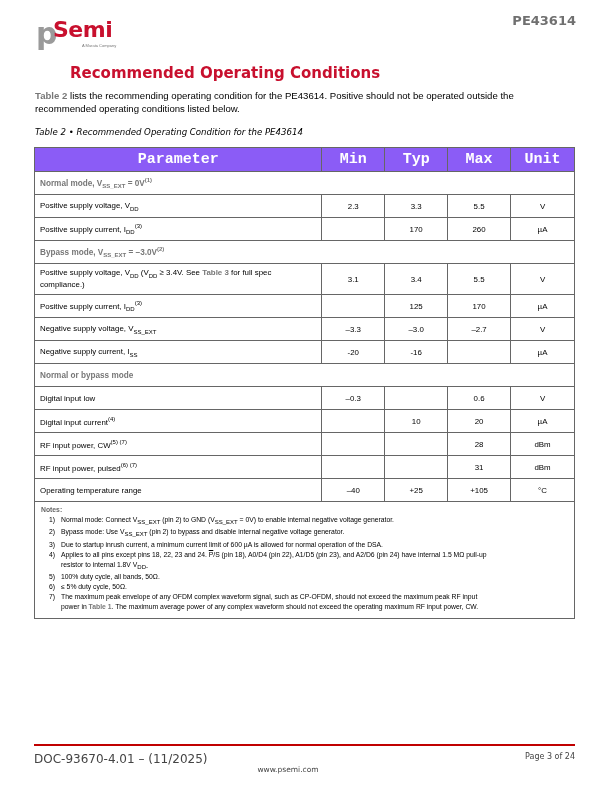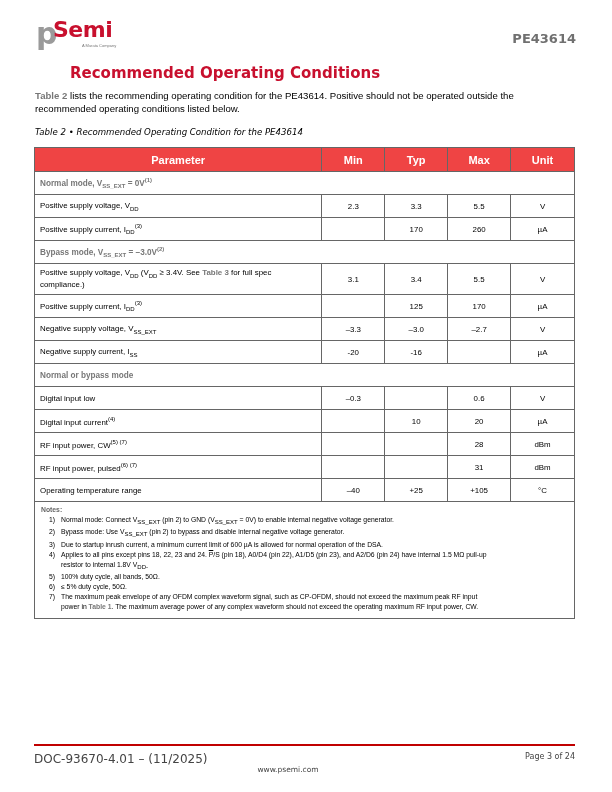--- a/index.html
+++ b/index.html
@@ -2,29 +2,29 @@
 <html><head>
 <meta charset="utf-8">
 <style>
   html, body { margin:0; padding:0; background:#fff; }
   body { width:612px; height:792px; position:relative; overflow:hidden; font-family:"Liberation Sans", sans-serif; color:#000; }
   .logo { position:absolute; left:36px; top:14px; width:100px; height:36px; }
   .logo-p { position:absolute; left:0; top:6px; font-family:"DejaVu Sans", sans-serif; font-weight:bold; font-size:30px; color:#9a9a9a; line-height:28px; }
   .logo-semi { position:absolute; left:17px; top:3px; font-family:"DejaVu Sans", sans-serif; font-weight:bold; font-size:22px; color:#c8102e; letter-spacing:-0.5px; }
   .logo-sub { position:absolute; left:46px; top:29px; font-size:4px; color:#777; }
   .hdr-right { position:absolute; right:36px; top:12px; text-align:right; color:#707070; font-family:"DejaVu Sans", sans-serif; font-weight:bold; }
-  .hdr-part { font-size:13px; line-height:17px;margin-top:18px; }
+  .hdr-part { font-size:13px; line-height:17px; }
   .hdr-title { font-size:13px; line-height:17px; }
   .section-title { position:absolute; left:46px; top:64px; font-family:"DejaVu Sans", sans-serif; font-weight:bold; font-size:15px; color:#c8102e;margin-left:24px; }
   .intro { position:absolute; left:35px; top:89px; width:540px; font-size:9.6px; line-height:13px; }
   .link { color:#777; font-weight:bold; }
   .caption { position:absolute; left:35px; top:127px; font-family:"DejaVu Sans", sans-serif; font-style:italic; font-size:8.6px; }
   table { position:absolute; left:34px; top:147px; width:541px; border-collapse:collapse; font-size:7.9px; }
   td, th { border:1px solid #666; padding:0 5px; }
-  th { background:#ef4444; color:#fff; height:23px; font-size:11px; font-weight:bold; }
+  th { background:#8b5cf6; color:#fff; height:23px; font-size:15px; font-weight:bold;font-family:Liberation Mono, monospace; }
   td { height:22px; }
   td.num { text-align:center; }
   td.sub { color:#777; font-weight:bold; font-size:8.2px; }
   sub, sup { font-size:6px; }
   .notes-cell { padding:3px 6px 6px 6px; font-size:6.8px; line-height:10px; }
   .notes-h { color:#666; font-weight:bold; }
   .note { padding-left:10px; text-indent:-1px; }
   .note .n { display:inline-block; width:11px; }
   .note .cont { padding-left:11px; display:block; }
   .footer-line { position:absolute; left:34px; top:744px; width:541px; height:2px; background:#c00000; }

